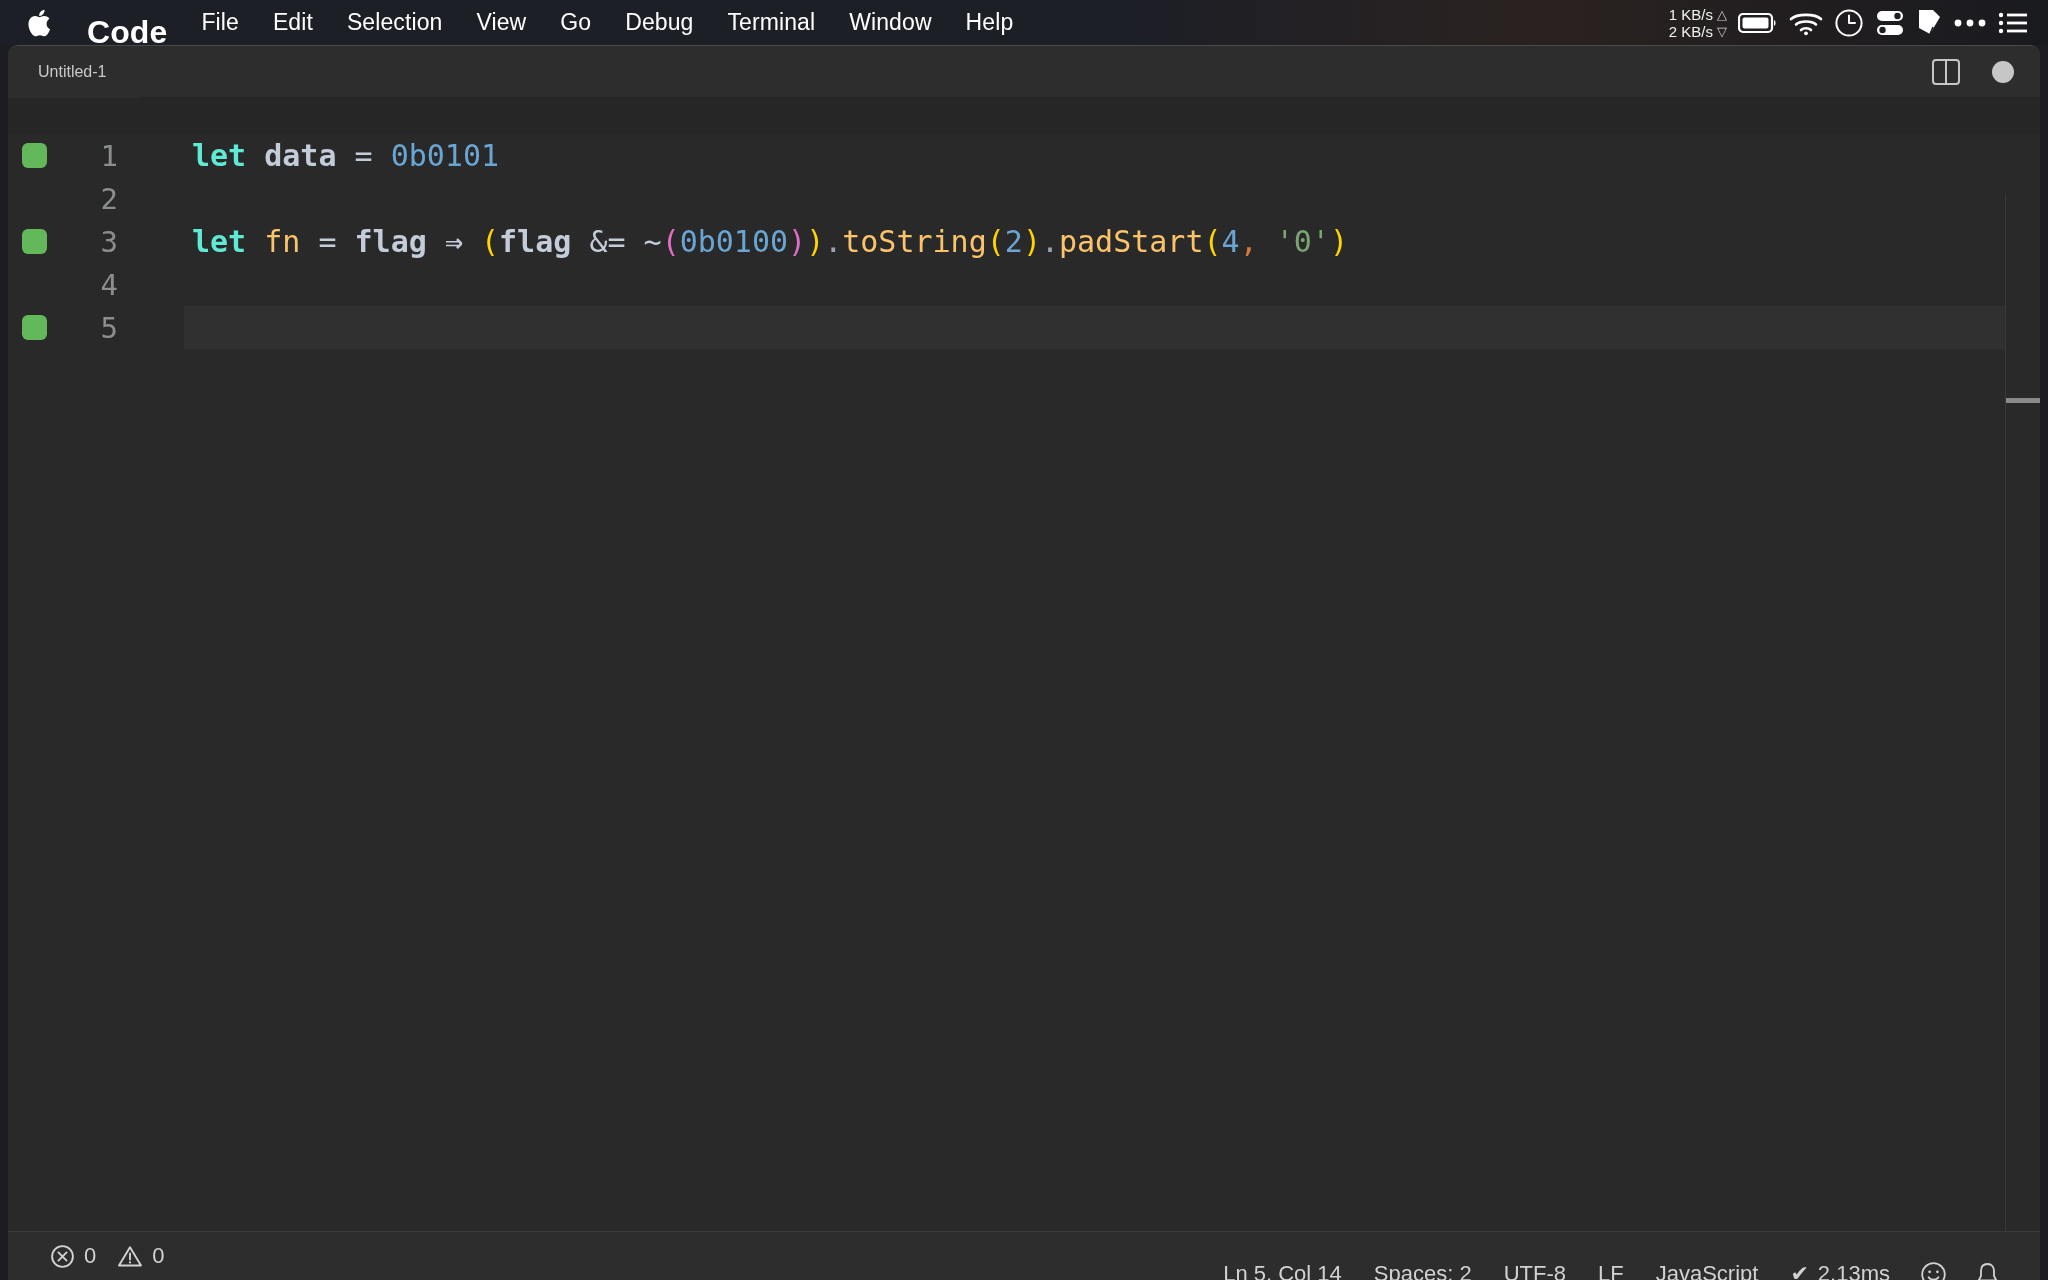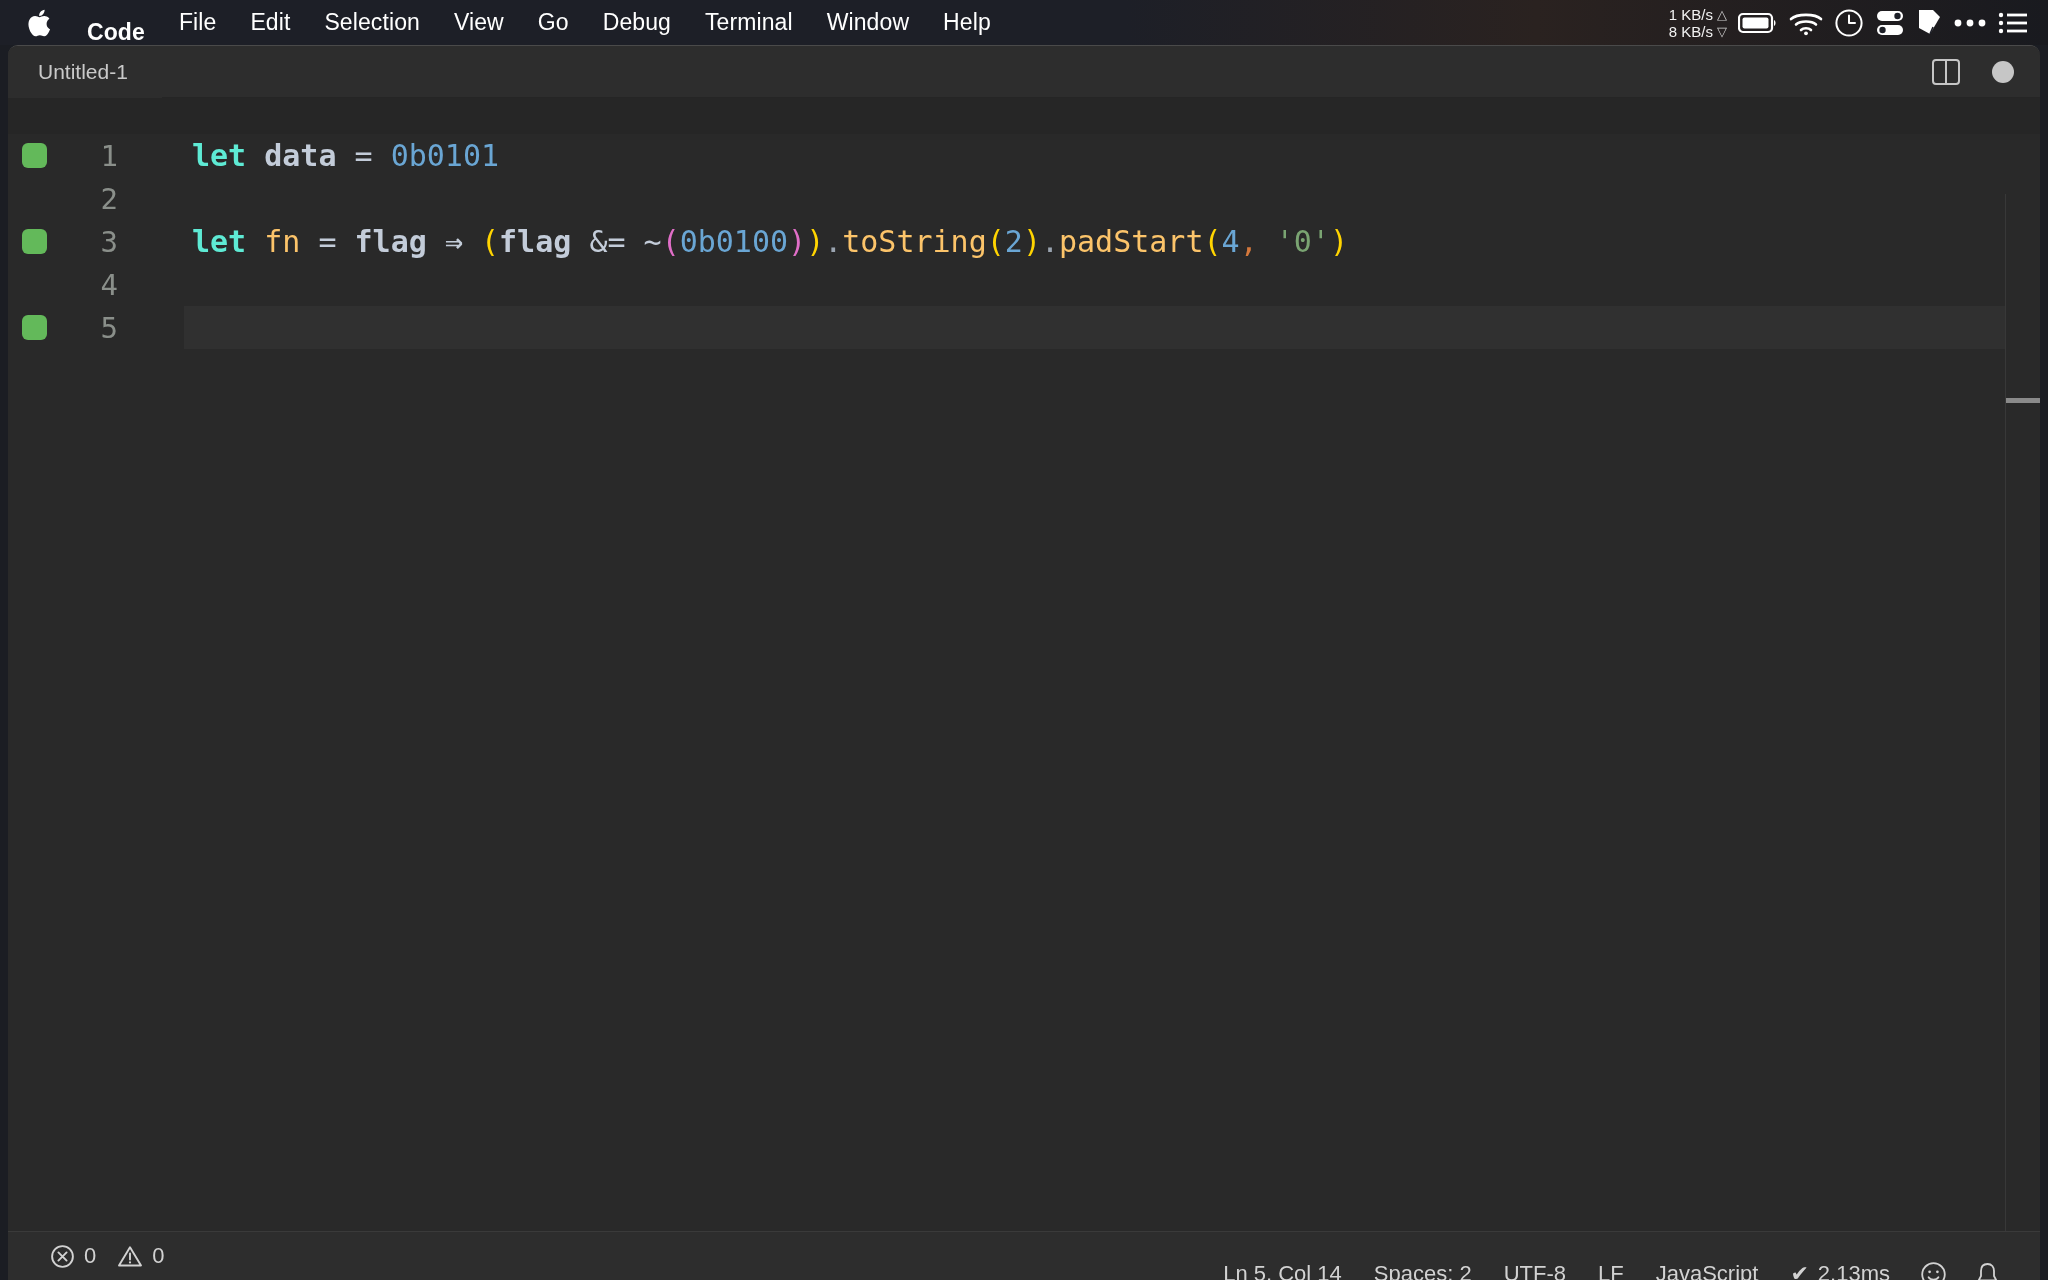--- a/index.html
+++ b/index.html
@@ -8,21 +8,21 @@
 
   
   .menubar{
     position:absolute; top:0; left:0; width:2048px; height:45px;
     background:linear-gradient(90deg,#1d1f27 0%,#1d1f27 55%,#2a2220 75%,#191a1f 100%);
     display:flex; align-items:center; color:#ffffff;
   }
   .mb-left{ display:flex; align-items:center; gap:0px; padding-left:22px; }
   .apple-logo{ width:34px; height:38px; display:flex; align-items:center; justify-content:center; margin-right:14px; }
   .mb-item{ font-size:23px; padding:0 17px; letter-spacing:0.1px; white-space:nowrap; color:#fff; }
-  .mb-item.bold{ font-weight:bold; font-size:23px;margin-top:19px; }
+  .mb-item.bold{ font-weight:bold; font-size:32px;margin-top:19px; }
   .mb-right{ margin-left:auto; display:flex; align-items:center; padding-right:20px; gap:11px; }
   .netspeed{ font-size:15px; line-height:17px; display:flex; align-items:center; gap:4px; color:#f2f2f2; }
   .netspeed .nums{ text-align:right; }
   .netspeed .arrows{ display:flex; flex-direction:column; align-items:center; font-size:13px; line-height:17px; color:#cfcfcf;}
   .mb-icon{ display:flex; align-items:center; justify-content:center; }
 
   
   .window{
     position:absolute; top:45px; left:8px; width:2032px; height:1235px;
     background:#262626; border-radius:10px 10px 0 0; overflow:hidden;
@@ -43,21 +43,21 @@
     pointer-events:none;
   }
 
   
   .tabbar{
     height:52px; background:#2d2d2d; display:flex; align-items:center;
     border-bottom:1px solid #252525;
   }
   .tab{
     height:52px; display:flex; align-items:center; padding:0 34px 0 30px;
-    background:#2d2d2d; color:#c9c9c9; font-size:21px; white-space:nowrap;
+    background:#2d2d2d; color:#c9c9c9; font-size:16px; white-space:nowrap;
   }
   .tabbar-actions{ margin-left:auto; display:flex; align-items:center; gap:32px; padding-right:26px; }
   .split-icon{ width:28px; height:26px; border:2px solid #c6c6c6; border-radius:4px; position:relative; }
   .split-icon:after{ content:""; position:absolute; left:50%; top:0; bottom:0; width:2px; background:#c6c6c6; margin-left:-1px; }
   .dirty-dot{ width:22px; height:22px; border-radius:50%; background:#c6c6c6; }
 
   
   .editor{
     position:absolute; top:88px; left:0; right:0; bottom:49px;
     background:#292929; overflow:hidden;
@@ -123,21 +123,21 @@
     <div class="mb-item">Debug</div>
     <div class="mb-item">Terminal</div>
     <div class="mb-item">Window</div>
     <div class="mb-item">Help</div>
   </div>
 
   <div class="mb-right">
     <div class="netspeed">
       <div class="nums">
         <div>1 KB/s</div>
-        <div>8 KB/s</div>
+        <div>2 KB/s</div>
       </div>
       <div class="arrows">
         <span>△</span>
         <span>▽</span>
       </div>
     </div>
 
     <div class="mb-icon">
       <svg width="40" height="24" viewBox="0 0 40 24">
         <rect x="1" y="3" width="33" height="18" rx="4" fill="none" stroke="#fff" stroke-width="2.2"></rect>

